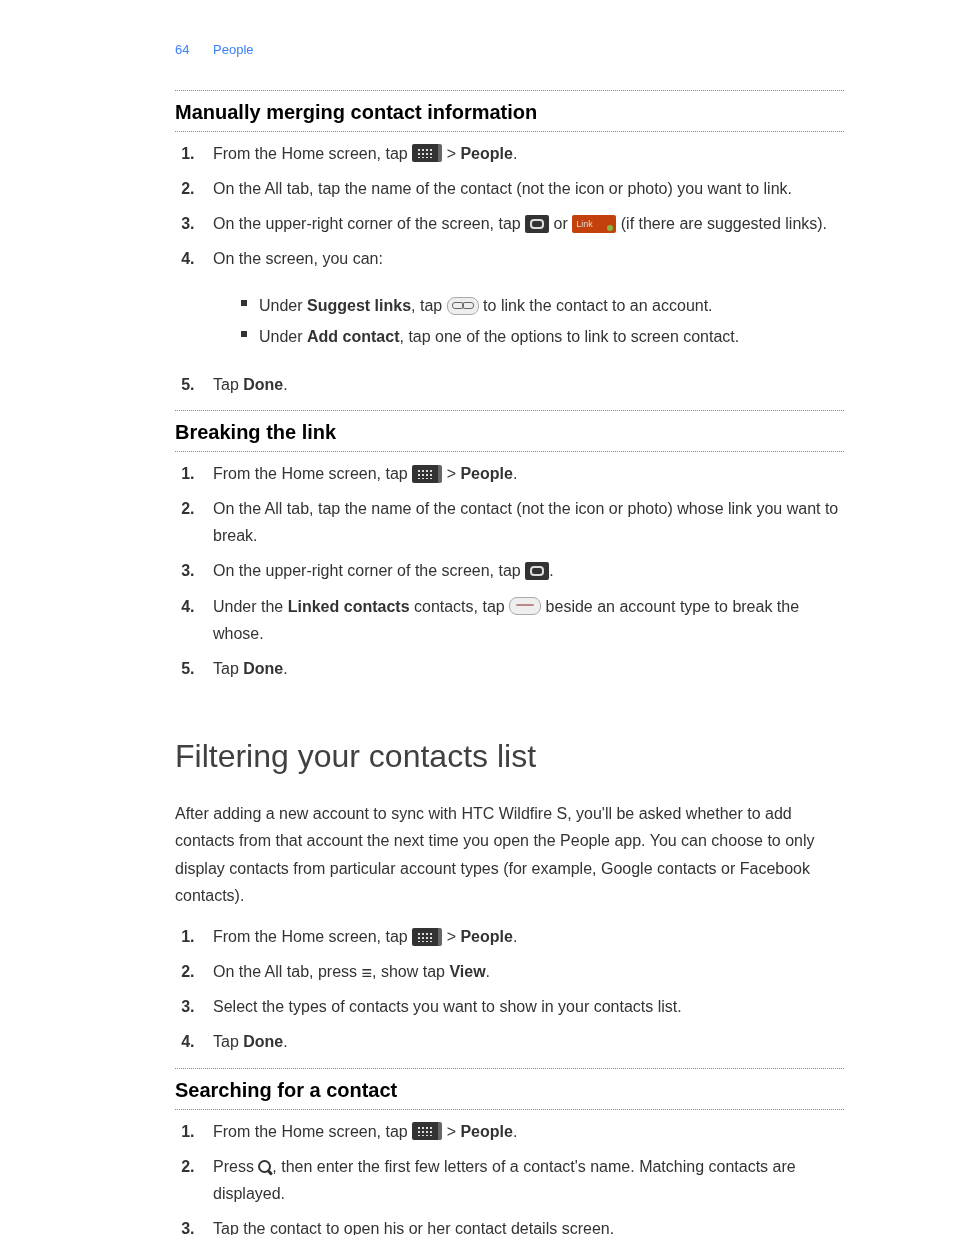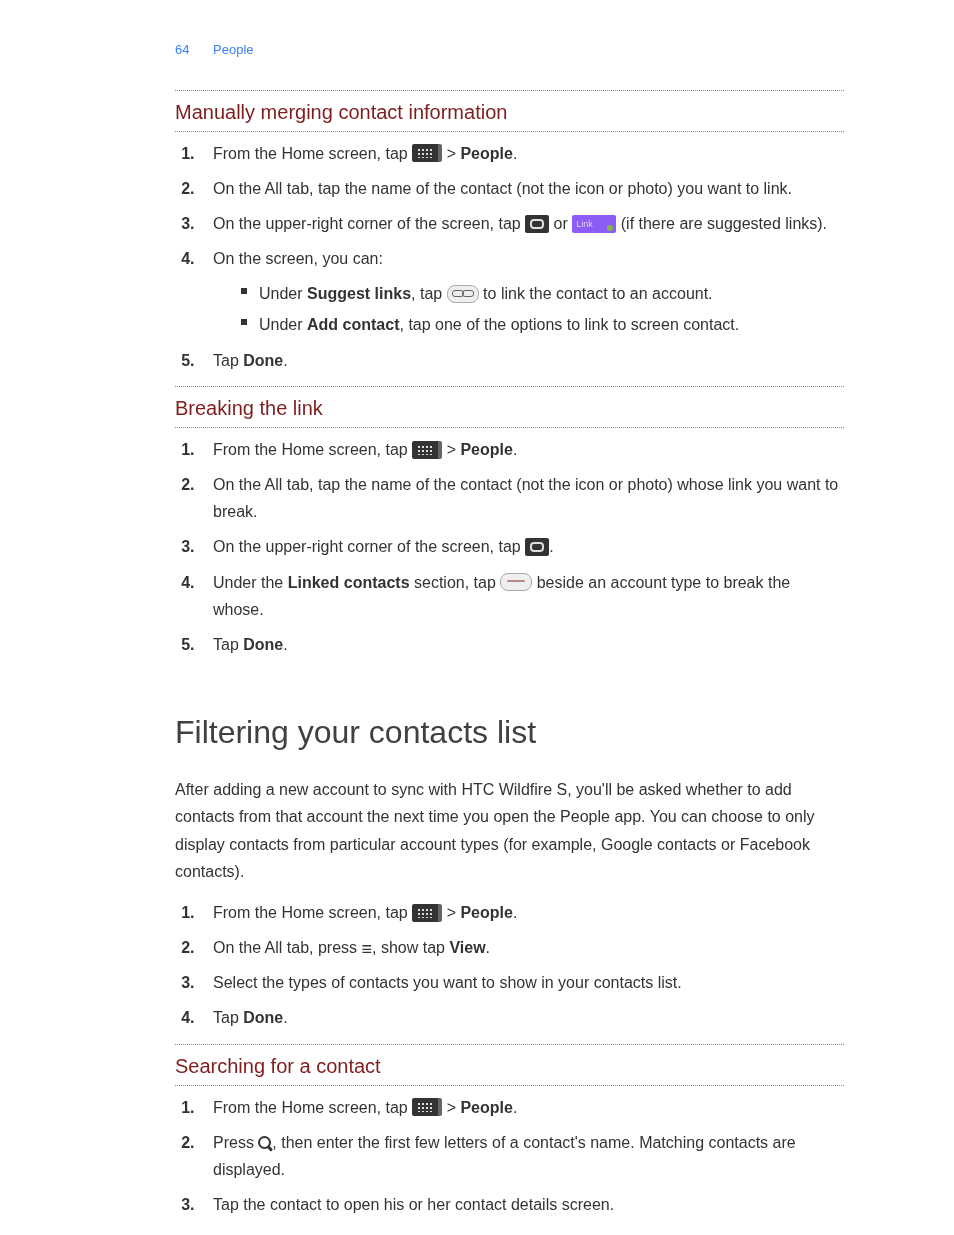--- a/index.html
+++ b/index.html
@@ -17,23 +17,23 @@
     color: #3b82f6;
     margin-bottom: 30px;
   }
   .page-header .num { margin-right: 20px; }
   .dotted-rule {
     border: none;
     border-top: 1px dotted #888;
     margin: 4px 0;
   }
   .green-h2 {
-    color: #7f1d1d;
+    color: #000000;
     font-size: 20px;
-    font-weight: 400;
+    font-weight: 700;
     margin: 6px 0 2px 0;
   }
   .green-h1 {
     color: #404040;
     font-size: 32px;
     font-weight: 400;
     margin: 50px 0 20px 0;
   }
   ol.steps {
     padding-left: 24px;
@@ -43,21 +43,21 @@
     padding-left: 14px;
     margin: 8px 0;
     line-height: 1.7;
   }
   ol.steps > li::marker {
     font-weight: bold;
   }
   ul.sub {
     list-style: none;
     padding-left: 28px;
-    margin: 8px 0;
+    margin: 20px 0;
   }
   ul.sub > li {
     position: relative;
     padding-left: 18px;
     margin: 4px 0;
   }
   ul.sub > li::before {
     content: "";
     display: inline-block;
     width: 6px;
@@ -101,21 +101,21 @@
     content: "";
     position: absolute;
     width: 10px; height: 6px;
     border: 2px solid #ddd;
     border-radius: 4px;
     top: 4px; left: 5px;
     background: transparent;
   }
   .link-suggest-icon {
     width: 40px; height: 18px;
-    background: #8b5cf6;
+    background: #c2410c;
     border-radius: 2px;
     position: relative;
     color: #ddd;
     font-size: 9px;
     line-height: 18px;
     padding-left: 4px;
     font-family: sans-serif;
   }
   .link-suggest-icon::after{
     content:"";
@@ -242,21 +242,21 @@
 
 <ol class="steps">
   <li>
     <span>From the Home screen, tap </span><span class="icon-box apps-icon"></span><span> &gt; </span><span class="bold">People</span><span>.</span>
   </li>
   <li>On the All tab, tap the name of the contact (not the icon or photo) whose link you want to break.</li>
   <li>
     <span>On the upper-right corner of the screen, tap </span><span class="icon-box link-icon"></span><span>.</span>
   </li>
   <li>
-    <span>Under the </span><span class="bold">Linked contacts</span><span> section, tap </span><span class="pill-link-icon"></span><span> beside an account type to break the whose.</span>
+    <span>Under the </span><span class="bold">Linked contacts</span><span> contacts, tap </span><span class="pill-link-icon"></span><span> beside an account type to break the whose.</span>
   </li>
   <li>
     <span>Tap </span><span class="bold">Done</span><span>.</span>
   </li>
 </ol>
 
 <div class="green-h1">Filtering your contacts list</div>
 <div class="para">After adding a new account to sync with HTC Wildfire S, you'll be asked whether to add contacts from that account the next time you open the People app. You can choose to only display contacts from particular account types (for example, Google contacts or Facebook contacts).</div>
 
 <ol class="steps">

